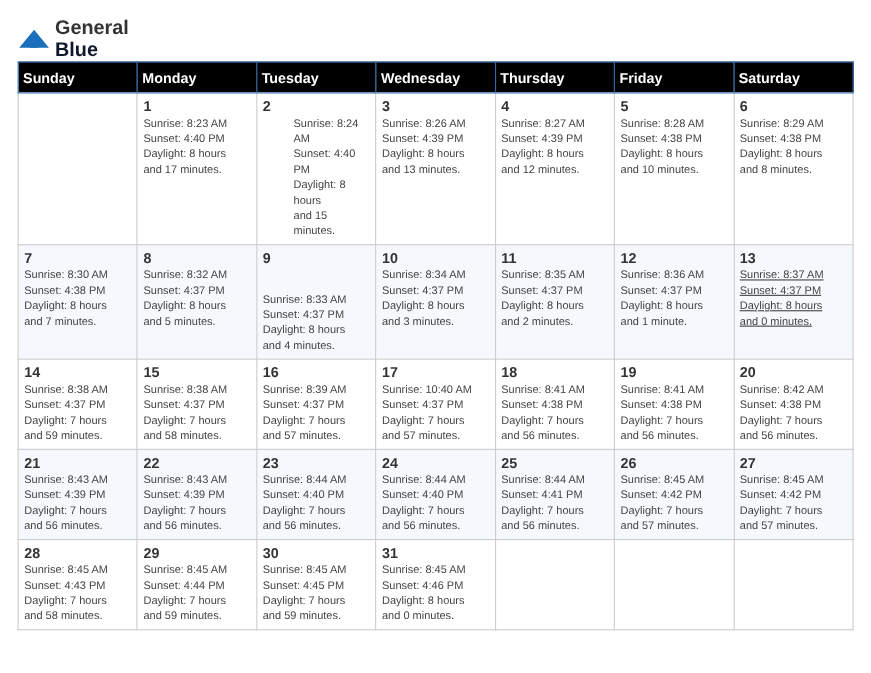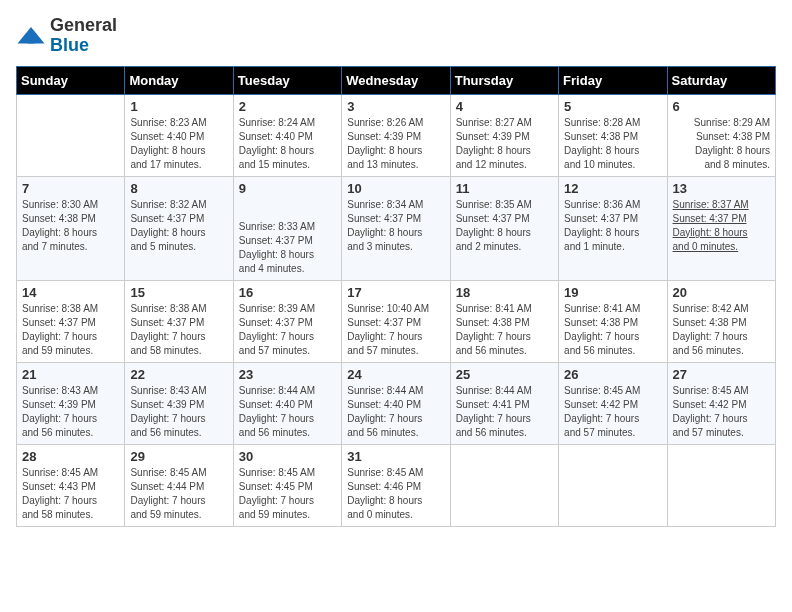--- a/index.html
+++ b/index.html
@@ -7,41 +7,40 @@
       font-family: Arial, sans-serif;
       background: #fff;
       width: 792px;
       min-height: 612px;
       padding: 16px;
     }
     .header {
       display: flex;
       justify-content: space-between;
       align-items: flex-start;
-      margin-bottom: 10px;
     }
     .logo {
       display: flex;
       align-items: center;
       gap: 4px;
     }
     .logo-text {
       display: flex;
       flex-direction: column;
       line-height: 1.1;
     }
     .logo-general {
       font-size: 18px;
       font-weight: bold;
       color: #333;
     }
     .logo-blue {
       font-size: 18px;
       font-weight: bold;
-      color: #0369a1;
+      color: #0f172a;
     }
     .logo-icon {
       width: 30px;
       height: 30px;
     }
     .title-block {
       text-align: right;
     }
     .month-title {
       font-size: 32px;
@@ -128,21 +127,21 @@
         <td class="empty-cell"></td>
         <td>
           <span class="day-number">1</span>
           <div class="day-info" style="white-space: pre-line;">Sunrise: 8:23 AM
 Sunset: 4:40 PM
 Daylight: 8 hours
 and 17 minutes.</div>
         </td>
         <td>
           <span class="day-number">2</span>
-          <div class="day-info" style="white-space: pre-line;">Sunrise: 8:24 AM
+          <div class="day-info" style="white-space: pre-line; margin-left: 28px;">Sunrise: 8:24 AM
 Sunset: 4:40 PM
 Daylight: 8 hours
 and 15 minutes.</div>
         </td>
         <td>
           <span class="day-number">3</span>
           <div class="day-info" style="white-space: pre-line;">Sunrise: 8:26 AM
 Sunset: 4:39 PM
 Daylight: 8 hours
 and 13 minutes.</div>
@@ -156,21 +155,21 @@
         </td>
         <td>
           <span class="day-number">5</span>
           <div class="day-info" style="white-space: pre-line;">Sunrise: 8:28 AM
 Sunset: 4:38 PM
 Daylight: 8 hours
 and 10 minutes.</div>
         </td>
         <td>
           <span class="day-number">6</span>
-          <div class="day-info" style="white-space: pre-line; text-align: right;">Sunrise: 8:29 AM
+          <div class="day-info" style="white-space: pre-line;">Sunrise: 8:29 AM
 Sunset: 4:38 PM
 Daylight: 8 hours
 and 8 minutes.</div>
         </td>
       </tr>
       <tr>
         <td>
           <span class="day-number">7</span>
           <div class="day-info" style="white-space: pre-line;">Sunrise: 8:30 AM
 Sunset: 4:38 PM

